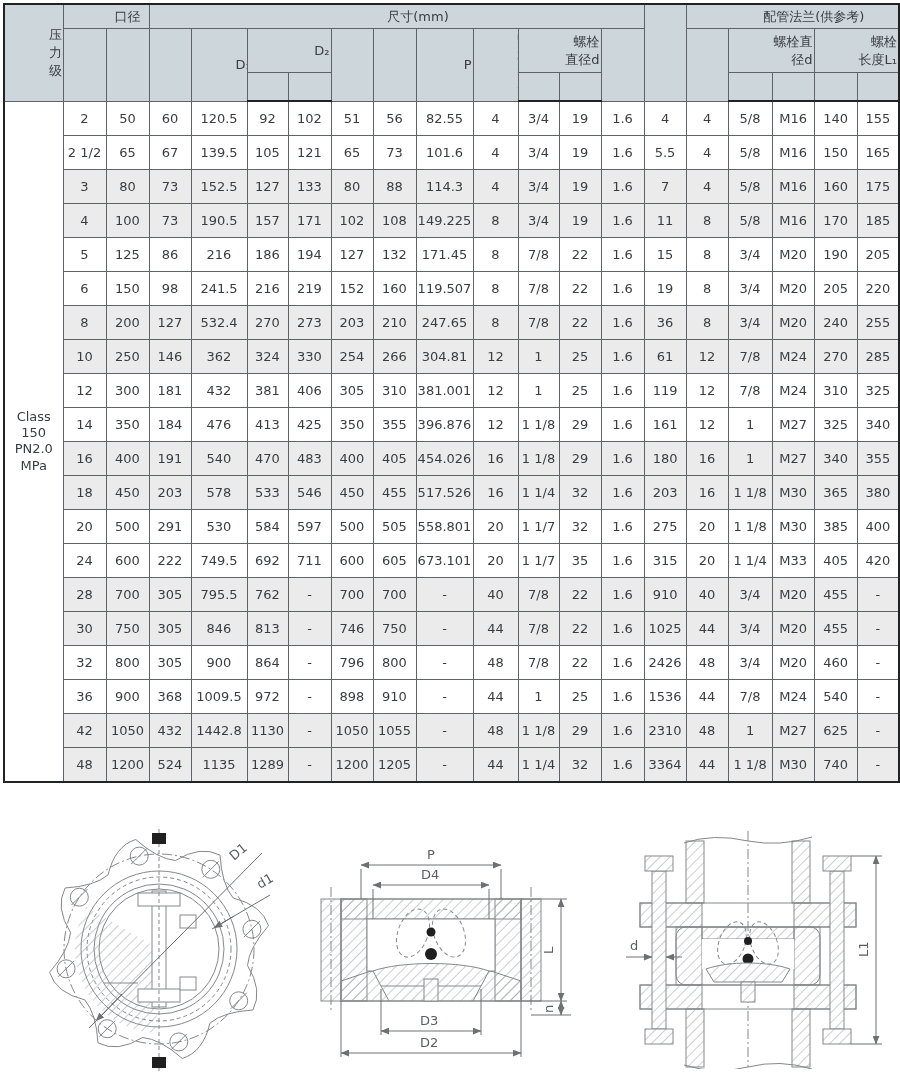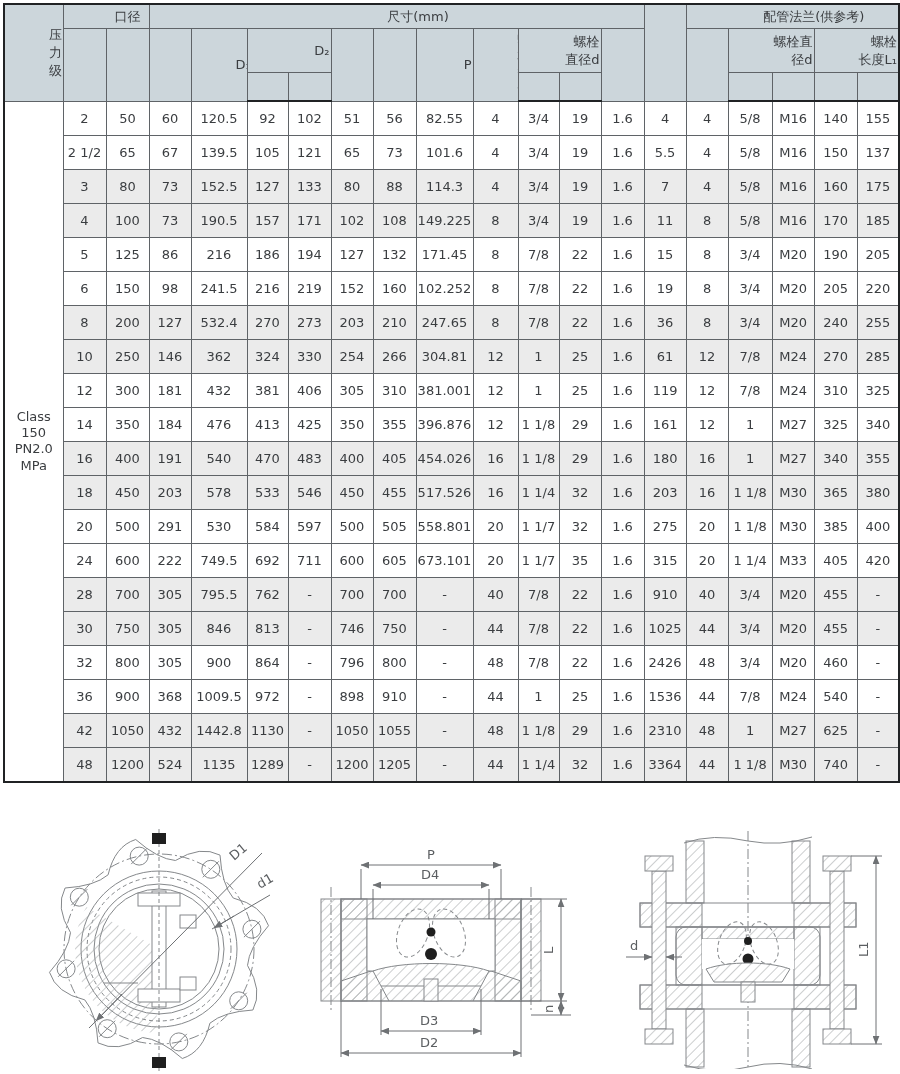--- a/index.html
+++ b/index.html
@@ -142,21 +142,21 @@
         <td>101.6</td>
         <td>4</td>
         <td>3/4</td>
         <td>19</td>
         <td>1.6</td>
         <td>5.5</td>
         <td>4</td>
         <td>5/8</td>
         <td>M16</td>
         <td>150</td>
-        <td>137</td>
+        <td>165</td>
       </tr>
       <tr class="shade">
         <td>3</td>
         <td>80</td>
         <td>73</td>
         <td>152.5</td>
         <td>127</td>
         <td>133</td>
         <td>80</td>
         <td>88</td>
@@ -216,21 +216,21 @@
       </tr>
       <tr>
         <td>6</td>
         <td>150</td>
         <td>98</td>
         <td>241.5</td>
         <td>216</td>
         <td>219</td>
         <td>152</td>
         <td>160</td>
-        <td>102.252</td>
+        <td>119.507</td>
         <td>8</td>
         <td>7/8</td>
         <td>22</td>
         <td>1.6</td>
         <td>19</td>
         <td>8</td>
         <td>3/4</td>
         <td>M20</td>
         <td>205</td>
         <td>220</td>

